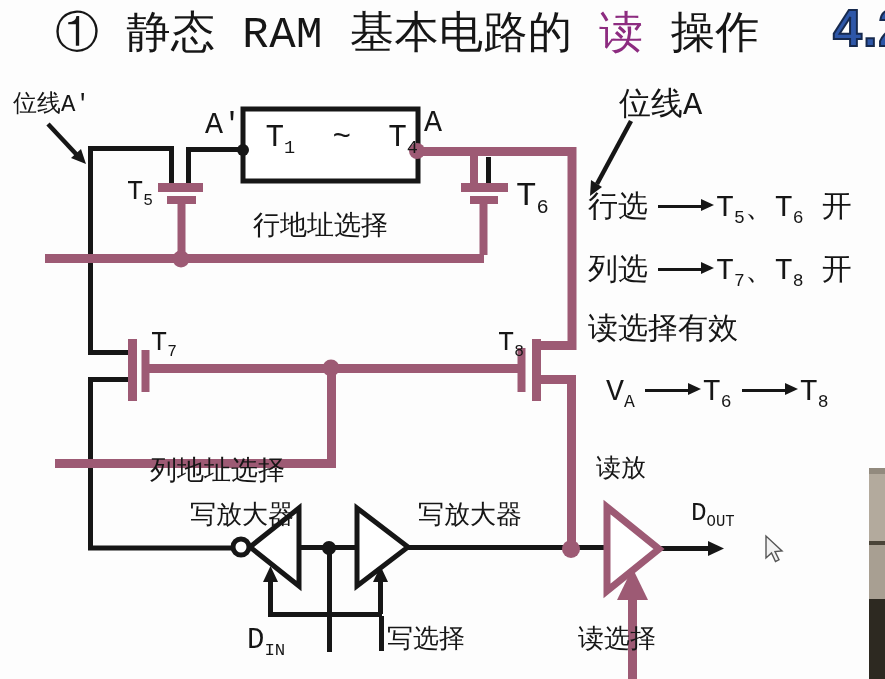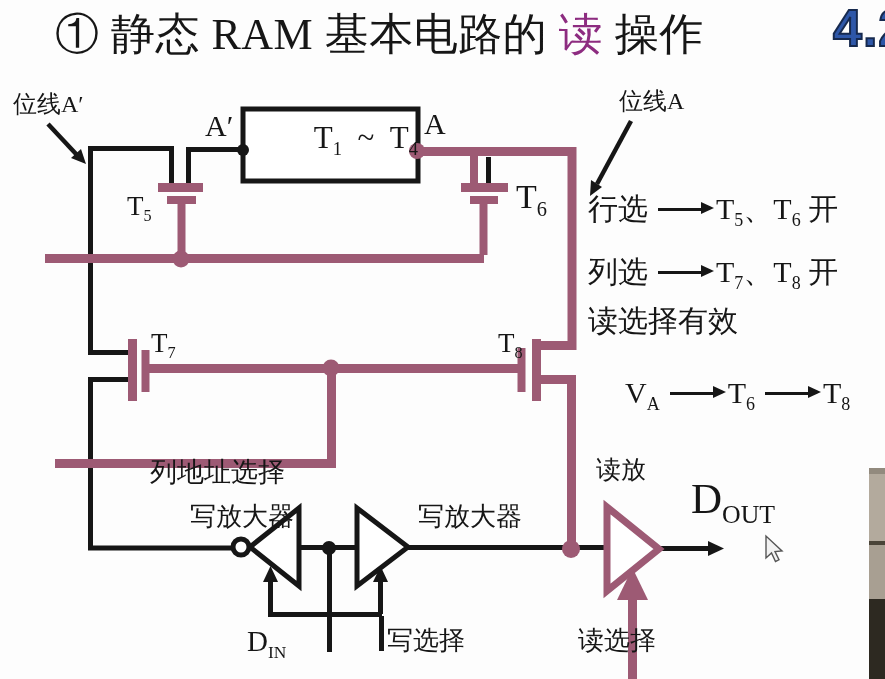--- a/index.html
+++ b/index.html
@@ -2,21 +2,21 @@
 <html style="--ink: #161616; --maroon: #9d5a74; --accent: #8d2c80; --blue: #2e57a8; --strip_edge: #928a7e; --strip_light: #b3aa9d; --strip_mid: #a89f92; --strip_dark: #2d2921;"><head>
 <meta charset="utf-8">
 <style>
   html,body{margin:0;padding:0;background:#e8e8e8;}
   .stage{
     position:relative;width:885px;height:679px;overflow:hidden;
     background:#fdfdfd;color:var(--ink);
     font-family:"Liberation Serif", serif;
   }
   .stage svg{position:absolute;left:0;top:0;}
-  .lbl{position:absolute;white-space:nowrap;line-height:1.05;z-index:10;}
+  .lbl{position:absolute;white-space:nowrap;line-height:1.05;z-index:10;font-family:Liberation Mono, monospace;}
   sub{font-size:60%;line-height:0;}
   .title{font-size:44px;letter-spacing:0.5px;}
   .accent{color:var(--accent);}
   .secnum{
     font-family:"Liberation Sans", sans-serif;font-weight:bold;font-size:52px;
     color:var(--blue);-webkit-text-stroke:2px #16294e;letter-spacing:1px;z-index:10;
   }
   .note{font-size:30px;}
   .small{font-size:26px;margin-left:26px;}
   .arr{
@@ -102,40 +102,41 @@
     <line class="mk" stroke-width="9" x1="632.5" y1="679" x2="632.5" y2="598"></line>
     <polygon class="mf" points="632.5,568 617,600 648,600"></polygon>
 
     <polygon points="766,536 766,558 771.5,553 775.5,561.5 779,559.8 775,551.5 782,551" fill="#f2f2f2" stroke="#555555" stroke-width="1.4"></polygon>
   </svg>
 
   <div class="lbl title" style="left:55px;top:12px;"><span>① 静态 RAM 基本电路的 </span><span class="accent">读</span><span> 操作</span></div>
   <div class="lbl secnum" style="left:797px;top:1px;margin-left:36px;">4.2</div>
 
   <div class="lbl" style="left:13px;top:92px;font-size:24px;">位线A′</div>
-  <div class="lbl" style="left:619px;top:89px;font-size:24px;">位线A</div>
+  <div class="lbl" style="left:619px;top:89px;font-size:32px;">位线A</div>
   <div class="lbl" style="left:205px;top:110px;font-size:30px;">A′</div>
   <div class="lbl" style="left:424px;top:108px;font-size:30px;">A</div>
   <div class="lbl" style="left:243px;top:122px;width:175px;text-align:right;font-size:31px;"><span>T</span><sub>1</sub><span>&nbsp; ~ &nbsp;T</span><sub>4</sub></div>
 
-  <div class="lbl" style="left:127px;top:192px;font-size:27px;text-align:center;"><span>T</span><sub>5</sub></div>
+  <div class="lbl" style="left:127px;top:178px;font-size:27px;text-align:center;"><span>T</span><sub>5</sub></div>
   <div class="lbl" style="left:516px;top:179px;font-size:34px;"><span>T</span><sub>6</sub></div>
   <div class="lbl" style="left:151px;top:329px;font-size:27px;"><span>T</span><sub>7</sub></div>
   <div class="lbl" style="left:486px;top:329px;font-size:27px;margin-left:12px;"><span>T</span><sub>8</sub></div>
 
+  <div class="lbl" style="left:253px;top:213px;font-size:27px;">行地址选择</div>
   <div class="lbl" style="left:150px;top:422px;font-size:27px;margin-top:36px;">列地址选择</div>
 
   <div class="lbl small" style="left:164px;top:503px;">写放大器</div>
   <div class="lbl small" style="left:392px;top:503px;">写放大器</div>
   <div class="lbl" style="left:596px;top:457px;font-size:25px;">读放</div>
 
   <div class="lbl" style="left:247px;top:626px;font-size:29px;"><span>D</span><sub>IN</sub></div>
-  <div class="lbl" style="left:691px;top:476px;font-size:43px;"><span>D</span><sub>OUT</sub></div>
+  <div class="lbl" style="left:691px;top:500px;font-size:26px;"><span>D</span><sub>OUT</sub></div>
   <div class="lbl small" style="left:361px;top:627px;">写选择</div>
   <div class="lbl small" style="left:552px;top:627px;">读选择</div>
 
   <div class="lbl note" style="left:588px;top:193px;"><span>行选</span><span class="arr"></span><span>T</span><sub>5</sub><span>、T</span><sub>6</sub><span> 开</span></div>
   <div class="lbl note" style="left:588px;top:256px;"><span>列选</span><span class="arr"></span><span>T</span><sub>7</sub><span>、T</span><sub>8</sub><span> 开</span></div>
-  <div class="lbl note" style="left:588px;top:305px;"><span>读选择有效</span></div>
-  <div class="lbl note" style="left:625px;top:377px;"><span>V</span><sub>A</sub><span class="arr"></span><span>T</span><sub>6</sub><span class="arr"></span><span>T</span><sub>8</sub></div>
+  <div class="lbl note" style="left:588px;top:315px;"><span>读选择有效</span></div>
+  <div class="lbl note" style="left:606px;top:377px;"><span>V</span><sub>A</sub><span class="arr"></span><span>T</span><sub>6</sub><span class="arr"></span><span>T</span><sub>8</sub></div>
 
   <div class="edge-strip"></div>
 </div>
 
 </body></html>

